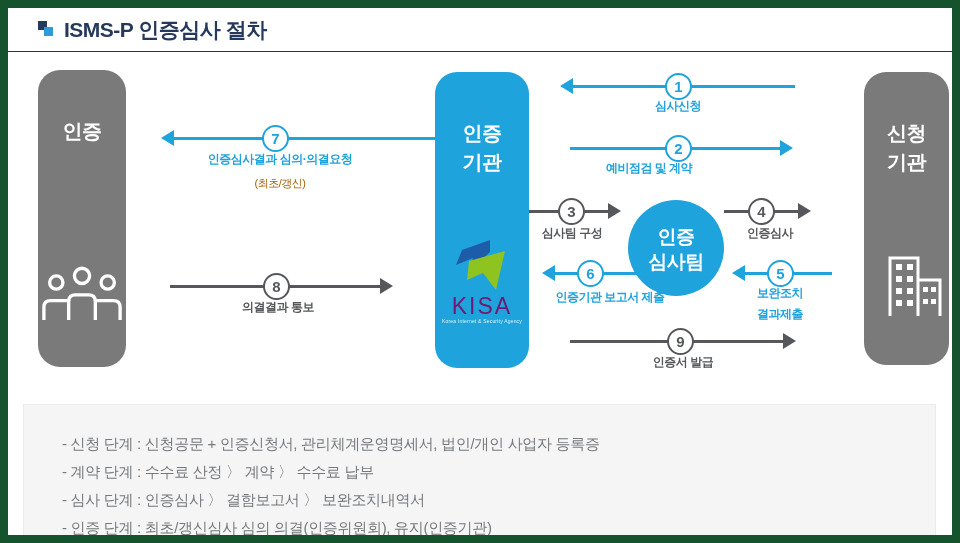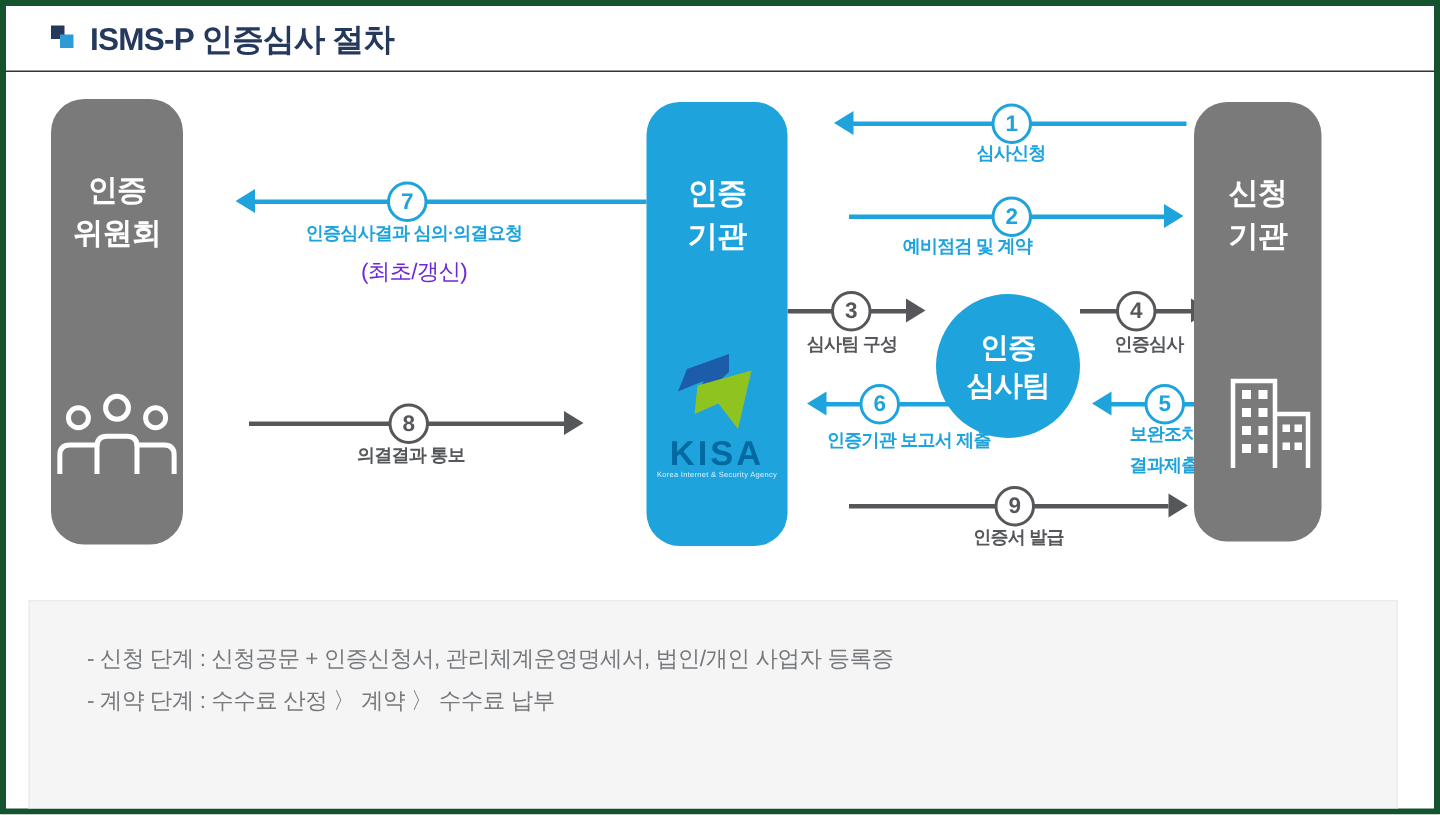--- a/index.html
+++ b/index.html
@@ -1,18 +1,18 @@
 <!DOCTYPE html>
 <html><head>
 <meta charset="utf-8">
 <style>
   html,body{margin:0;padding:0;background:#fff;}
   .stage{
     position:relative;width:960px;height:543px;box-sizing:border-box;
-    border:4px solid #14532d;background:#fff;overflow:hidden;
+    border:8px solid #14532d;background:#fff;overflow:hidden;
     font-family:"Liberation Sans","DejaVu Sans",sans-serif;
   }
   
   .ticon{position:absolute;left:30px;top:13px;width:16px;height:16px;}
   .ticon .sq1{position:absolute;left:0;top:0;width:9px;height:9px;background:#24395c;}
   .ticon .sq2{position:absolute;left:6px;top:6px;width:9px;height:9px;background:#2e9bd8;}
   .ptitle{position:absolute;left:56px;top:8px;margin:0;font-size:21px;font-weight:700;color:#24395c;letter-spacing:-0.5px;}
   .divider{position:absolute;left:0;top:43px;width:100%;height:1px;background:#333;}
   
   .block{position:absolute;border-radius:22px;z-index:2;}
@@ -24,29 +24,29 @@
   .arrow{position:absolute;left:0;top:0;width:0;height:0;z-index:1;}
   .arrow.blue{color:#1fa3dc;}
   .arrow.gray{color:#55575a;}
   .aline{position:absolute;height:3px;background:currentColor;}
   .ahead{position:absolute;width:0;height:0;border-top:8px solid transparent;border-bottom:8px solid transparent;}
   .ahead.hl{border-right:13px solid currentColor;}
   .ahead.hr{border-left:13px solid currentColor;}
   .anum{position:absolute;width:27px;height:27px;box-sizing:border-box;border:2px solid currentColor;
         border-radius:50%;background:#fff;text-align:center;font-weight:700;font-size:15px;line-height:23px;}
   .albl{position:absolute;width:240px;text-align:center;font-weight:700;font-size:12px;letter-spacing:-0.5px;}
-  .asub{position:absolute;width:240px;text-align:center;font-size:15px;color:#6d28d9;font-weight:400;letter-spacing:-0.5px;}
+  .asub{position:absolute;width:240px;text-align:center;font-size:11px;color:#a16207;font-weight:400;letter-spacing:-0.5px;}
   
   .team{position:absolute;left:620px;top:192px;width:96px;height:96px;border-radius:50%;background:#1fa3dc;
         color:#fff;text-align:center;font-weight:700;font-size:19px;line-height:25px;padding-top:24px;
         box-sizing:border-box;z-index:2;letter-spacing:-0.5px;}
   
   .kisa{position:absolute;left:427px;top:232px;width:94px;text-align:center;z-index:3;}
   .kisa svg{display:block;margin:0 auto;}
-  .kisa .kword{color:#0369a1;font-weight:700;font-size:23px;letter-spacing:2px;line-height:24px;margin-top:2px;text-align:center;}
+  .kisa .kword{color:#701a75;font-weight:400;font-size:23px;letter-spacing:2px;line-height:24px;margin-top:2px;text-align:center;}
   .kisa .ktag{color:rgba(255,255,255,.85);font-size:5px;line-height:7px;letter-spacing:0.2px;}
   
   .notes{position:absolute;left:15px;top:396px;width:913px;height:141px;box-sizing:border-box;
          background:#f5f5f5;border:1px solid #ebebeb;padding:25px 20px 0 38px;}
   .note-line{font-size:15px;line-height:28px;color:#75787c;letter-spacing:-0.3px;}
 </style>
 </head>
 <body>
 
 <div class="stage">
@@ -54,21 +54,20 @@
   <span class="ticon">
       <i class="sq1"></i>
       <i class="sq2"></i>
     </span>
   <h1 class="ptitle">ISMS-P 인증심사 절차</h1>
   <div class="divider"></div>
 
   <div class="block gray" style="left:30px;top:62px;width:88px;height:297px">
     <div class="bname">
       <div>인증</div>
-      <div>위원회</div>
     </div>
     <svg class="bicon" style="left:4px;top:196px" width="80" height="54" viewBox="0 0 84 56" fill="none" stroke="#fff" stroke-width="3.5" stroke-linejoin="round" stroke-linecap="round">
       <circle cx="15" cy="17" r="7"></circle>
       <circle cx="42" cy="10" r="8"></circle>
       <circle cx="69" cy="17" r="7"></circle>
       <path d="M2,56 V43 Q2,36 9,36 H28"></path>
       <path d="M82,56 V43 Q82,36 75,36 H56"></path>
       <path d="M28,56 V37 Q28,30 35,30 H49 Q56,30 56,37 V56"></path>
     </svg>
   </div>
@@ -81,21 +80,21 @@
   </div>
   <div class="kisa">
     <svg width="52" height="52" viewBox="0 0 52 52">
       <polygon points="34,0 6,10 0,25 17,18 12,32 34,12" fill="#1d5ca8"></polygon>
       <polygon points="13,21 49,11 40,50 27,33 11,40" fill="#8fc31f"></polygon>
     </svg>
     <div class="kword">KISA</div>
     <div class="ktag">Korea Internet &amp; Security Agency</div>
   </div>
 
-  <div class="block gray" style="left:792px;top:64px;width:85px;height:293px">
+  <div class="block gray" style="left:856px;top:64px;width:85px;height:293px">
     <div class="bname">
       <div>신청</div>
       <div>기관</div>
     </div>
     <svg class="bicon" style="left:18px;top:184px" width="62" height="60" viewBox="0 0 62 60">
       <g fill="none" stroke="#fff" stroke-width="3" stroke-linejoin="miter">
         <path d="M8,60 V2 H36 V60"></path>
         <path d="M36,24 H58 V60"></path>
       </g>
       <g fill="#fff">
@@ -181,15 +180,17 @@
   </div>
 
   <div class="team">
     <div>인증</div>
     <div>심사팀</div>
   </div>
 
   <div class="notes">
     <div class="note-line">- 신청 단계 : 신청공문 + 인증신청서, 관리체계운영명세서, 법인/개인 사업자 등록증</div>
     <div class="note-line">- 계약 단계 : 수수료 산정 〉 계약 〉 수수료 납부</div>
+    <div class="note-line">- 심사 단계 : 인증심사 〉 결함보고서 〉 보완조치내역서</div>
+    <div class="note-line">- 인증 단계 : 최초/갱신심사 심의 의결(인증위원회), 유지(인증기관)</div>
   </div>
 
 </div>
 
 </body></html>

